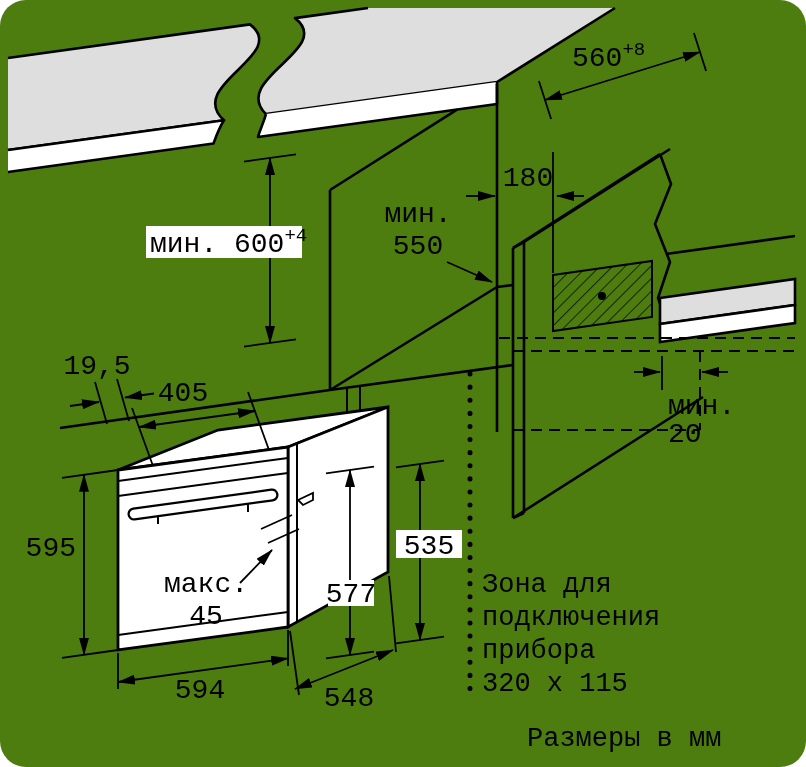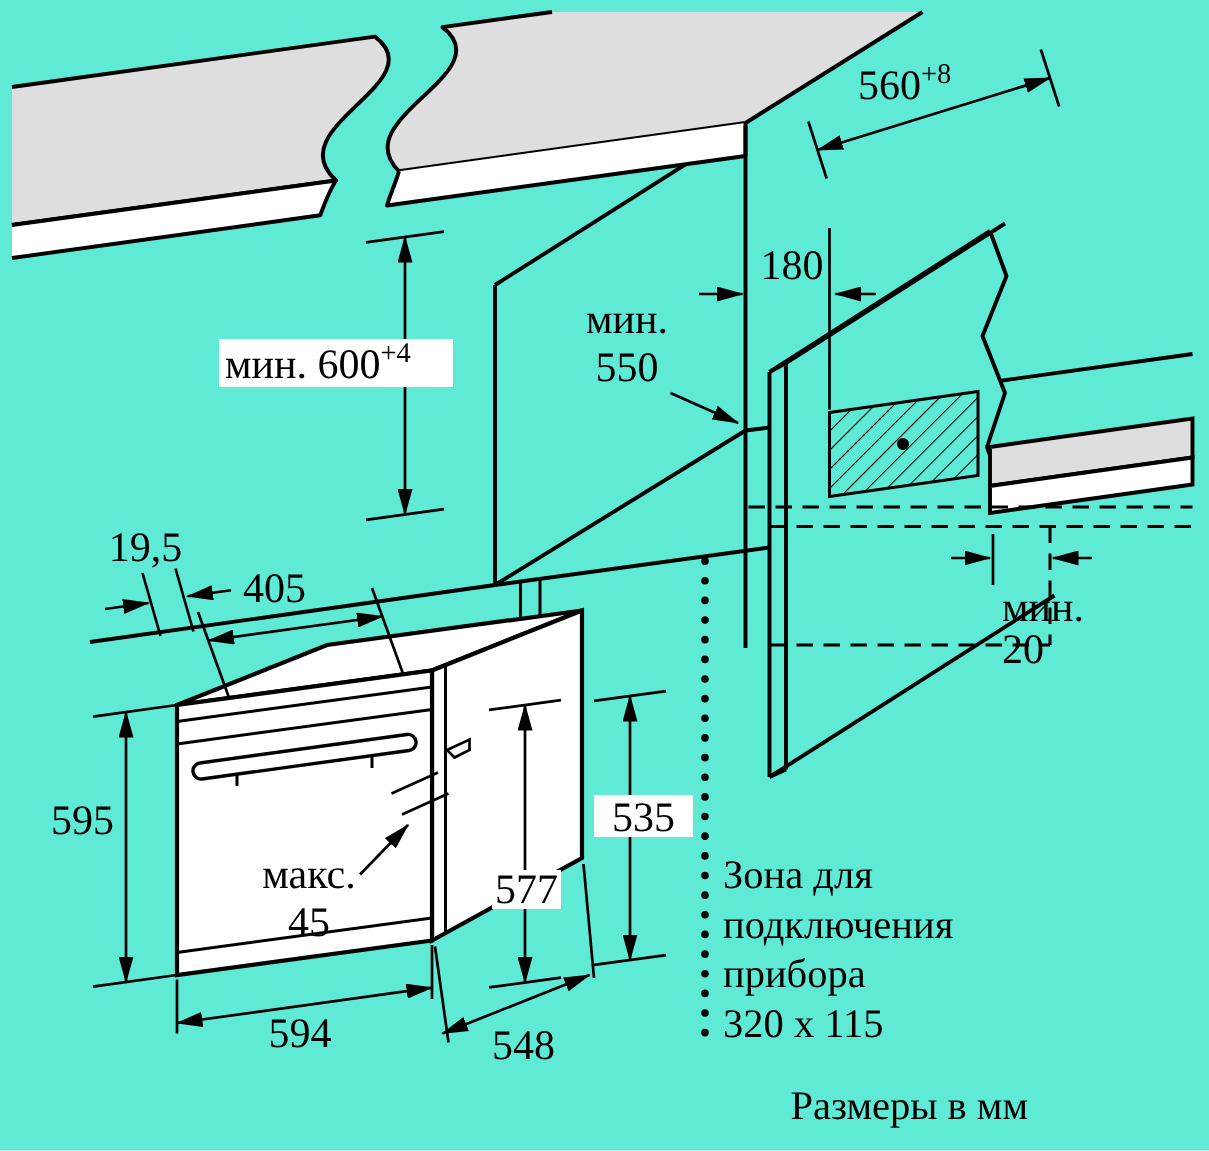--- a/index.html
+++ b/index.html
@@ -1,17 +1,17 @@
 <!DOCTYPE html>
 <html><head>
 <meta charset="utf-8">
 <style>
   html,body{margin:0;padding:0;background:#fff;}
-  .stage{width:806px;height:767px;position:relative;background:#5eead4;
-         font-family:Liberation Serif, serif;}
+  .stage{width:806px;height:767px;position:relative;background:#4d7c0f;
+         font-family:Liberation Mono, monospace;border-radius:26px;}
   svg{display:block;}
   svg text{fill:#000;}
   .dim{font-size:28px;}
   .sup{font-size:19px;}
   .note{font-size:27px;}
   .obj{stroke:#000;stroke-width:2.6;fill:none;stroke-linejoin:round;}
   .thin{stroke:#000;stroke-width:2;fill:none;}
   .det{stroke:#000;stroke-width:2;fill:none;}
   .dimln{stroke:#000;stroke-width:1.8;fill:none;}
   .dash{stroke:#000;stroke-width:2;fill:none;stroke-dasharray:11 7;}

